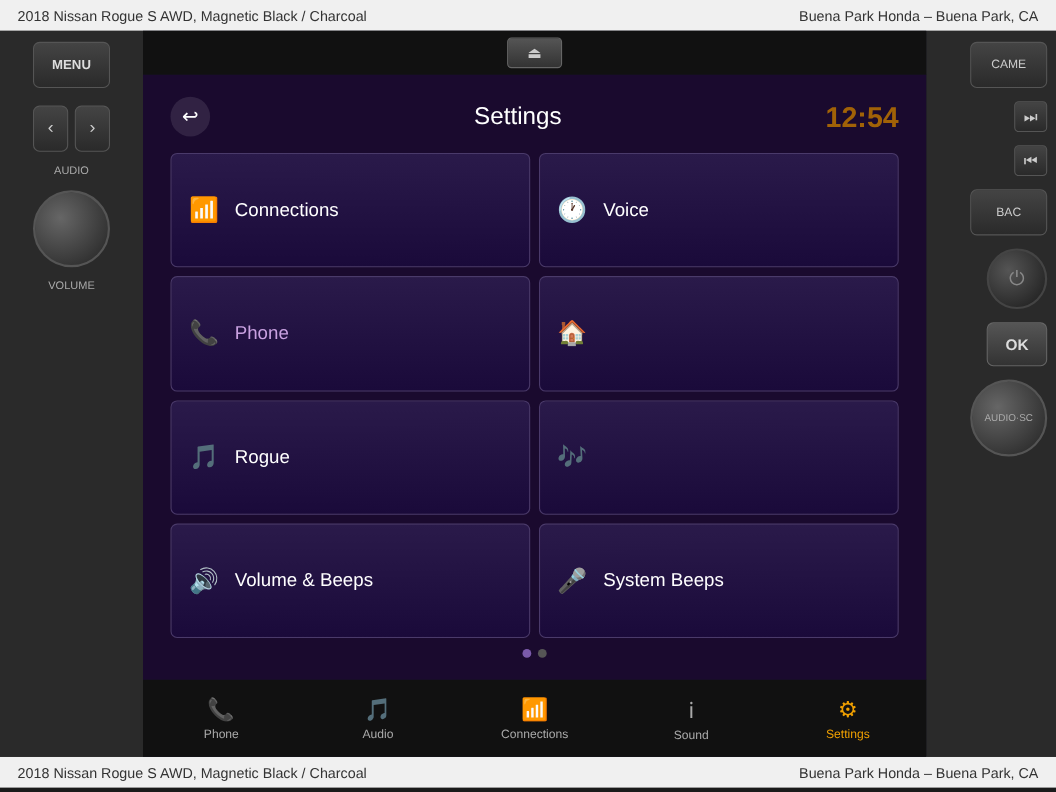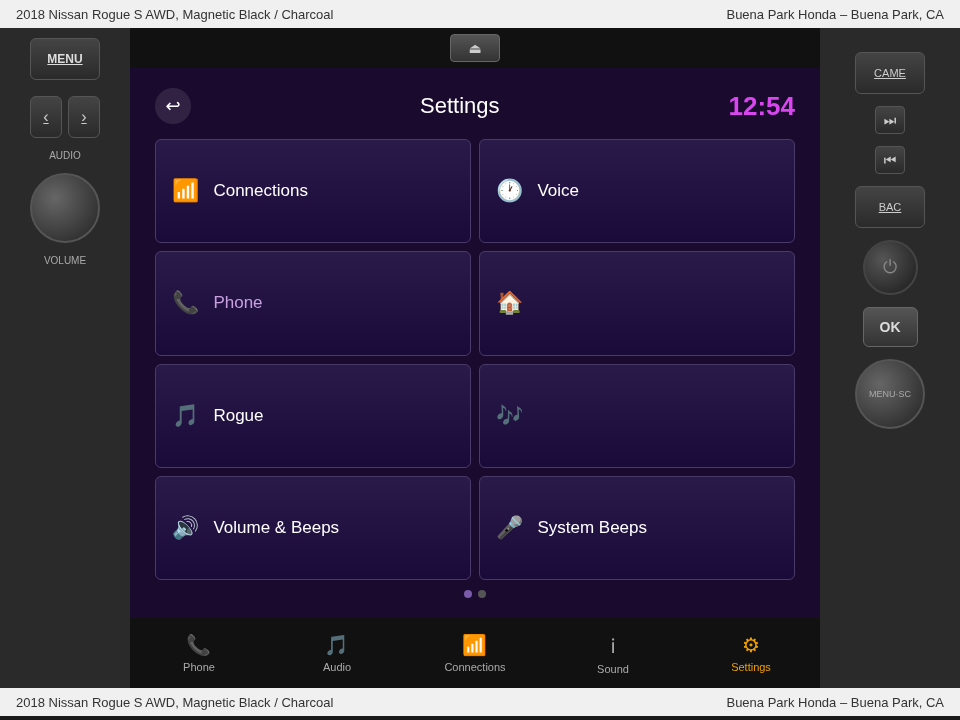--- a/index.html
+++ b/index.html
@@ -49,21 +49,20 @@
       background: linear-gradient(180deg, #444 0%, #2a2a2a 100%);
       border: 1px solid #555;
       border-radius: 6px;
       display: flex;
       align-items: center;
       justify-content: center;
       color: #ccc;
       font-size: 11px;
       cursor: pointer;
       text-align: center;
-      text-decoration: underline;
     }
 
     .control-btn.menu-btn {
       font-size: 12px;
       font-weight: bold;
       color: #ddd;
     }
 
     .knob-large {
       width: 70px;
@@ -145,21 +144,21 @@
       cursor: pointer;
     }
 
     .screen-title {
       color: #fff;
       font-size: 22px;
       font-weight: normal;
     }
 
     .screen-time {
-      color: #d946ef;
+      color: #a16207;
       font-size: 26px;
       font-weight: bold;
     }
 
     .menu-grid {
       display: grid;
       grid-template-columns: 1fr 1fr;
       gap: 8px;
       flex: 1;
       padding: 0 5px;
@@ -239,26 +238,26 @@
     .nav-item.active {
       color: #f0a000;
     }
 
     .nav-item-icon {
       font-size: 20px;
     }
 
     
     .right-panel {
-      width: 140px;
+      width: 118px;
       background: #2a2a2a;
       display: flex;
       flex-direction: column;
-      align-items: center;
-      padding: 24px 8px;
+      align-items: flex-end;
+      padding: 10px 8px;
       gap: 12px;
     }
 
     .arrow-nav {
       display: flex;
       gap: 4px;
     }
 
     .nav-arrow {
       width: 30px;
@@ -442,21 +441,21 @@
     <div class="arrow-nav">
       <div class="nav-arrow">⏭</div>
     </div>
     <div class="arrow-nav">
       <div class="nav-arrow">⏮</div>
     </div>
     <div class="control-btn">BAC</div>
     <div class="power-btn">⏻</div>
     <div class="ok-btn">OK</div>
     <div class="tune-knob">
-      <span>MENU·SC</span>
+      <span>AUDIO·SC</span>
     </div>
   </div>
 
 </div>
 
 <div class="bottom-bar">
   <span>2018 Nissan Rogue S AWD,  Magnetic Black / Charcoal</span>
   <span>Buena Park Honda – Buena Park, CA</span>
 </div>
 

